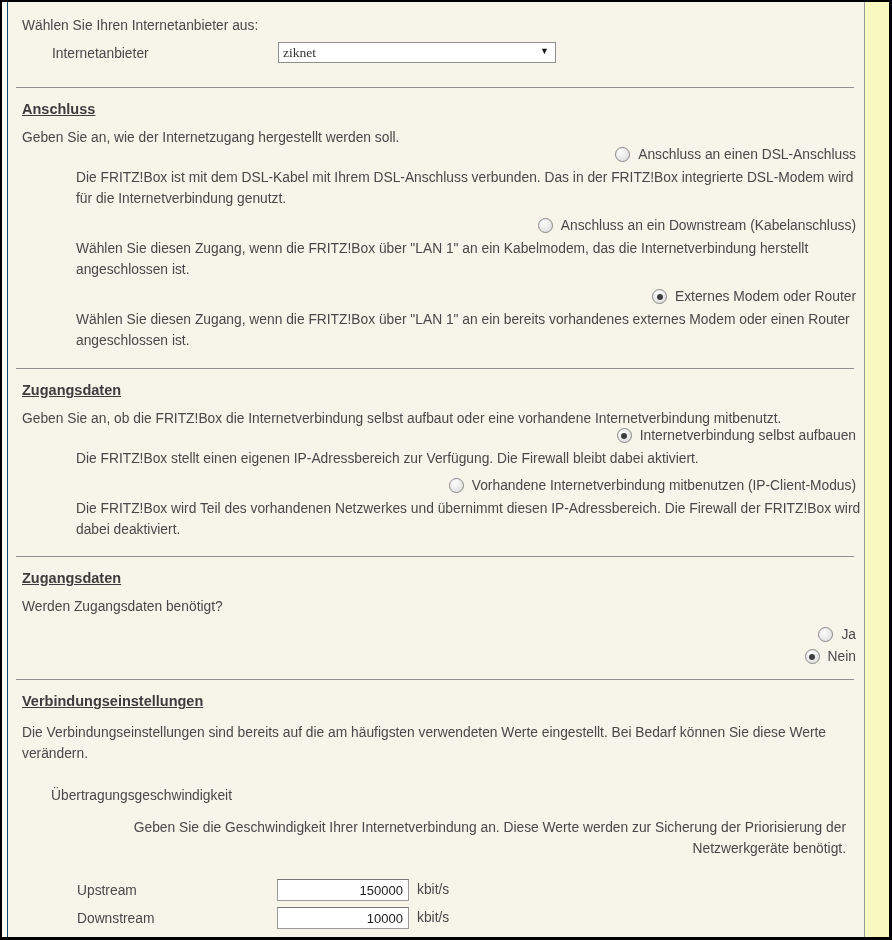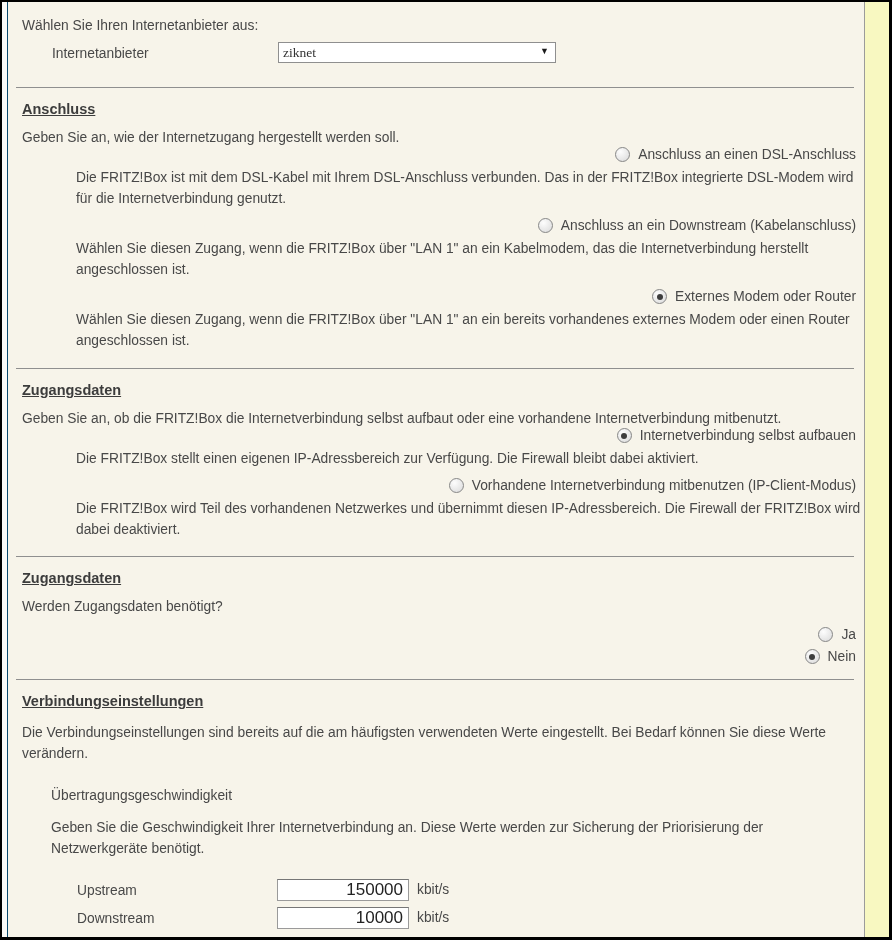--- a/index.html
+++ b/index.html
@@ -39,28 +39,28 @@
     position:relative;width:13px;height:13px;border-radius:50%;flex:0 0 13px;
     border:1px solid #878787;background:radial-gradient(circle at 35% 30%, #fdfdfd, #d9d9d9);
     box-sizing:content-box;
   }
   .radio.checked::after{
     content:"";position:absolute;left:3.5px;top:3.5px;width:6px;height:6px;border-radius:50%;background:#3d3d3d;
   }
   .radio-label{margin-left:8px;font-size:13.8px;color:#484848;}
   .desc{margin:5px 0 0 62px;width:790px;line-height:21px;}
   .sub-block{margin:24px 0 0 37px;}
-  .sub-desc{margin:14px 0 0 37px;width:795px;line-height:21px;}
+  .sub-desc{margin:14px 0 0 37px;width:795px;line-height:21px;text-align:right;}
   .speed-row{position:relative;height:22px;margin-top:20px;}
   .speed-row.second{margin-top:6px;}
   .speed-row .field-label{position:absolute;left:63px;top:4px;}
   .speed-row input{
     position:absolute;left:263px;top:0;width:132px;height:22px;box-sizing:border-box;
     border:1px solid #9a9a9a;border-top-color:#767676;background:#fff;color:#222;
-    font-family:"Liberation Sans", sans-serif;font-size:17px;text-align:right;padding:0 5px;
+    font-family:"Liberation Sans", sans-serif;font-size:13px;text-align:right;padding:0 5px;
   }
   .speed-row .unit{position:absolute;left:403px;top:3px;}
 </style>
 </head>
 <body>
 
 <div class="page">
   <div class="white-gap"></div>
 
   <div class="panel">

